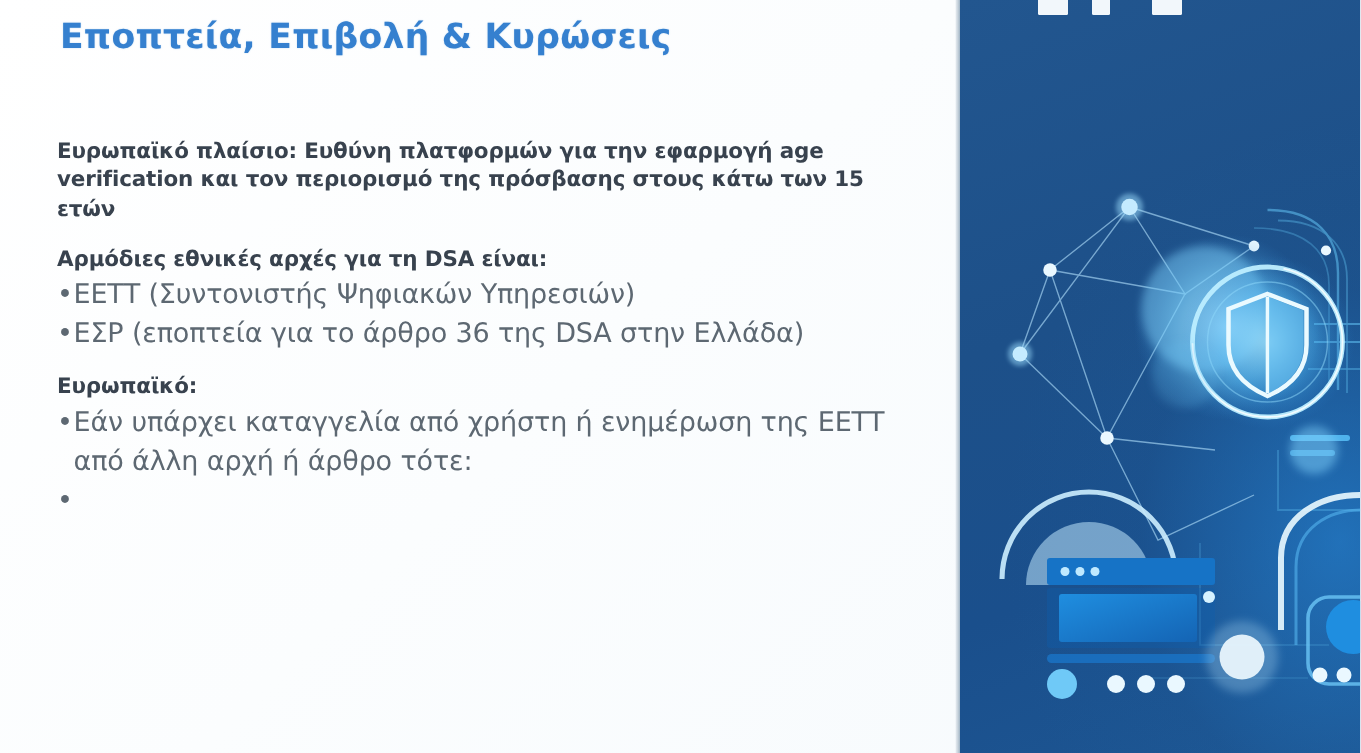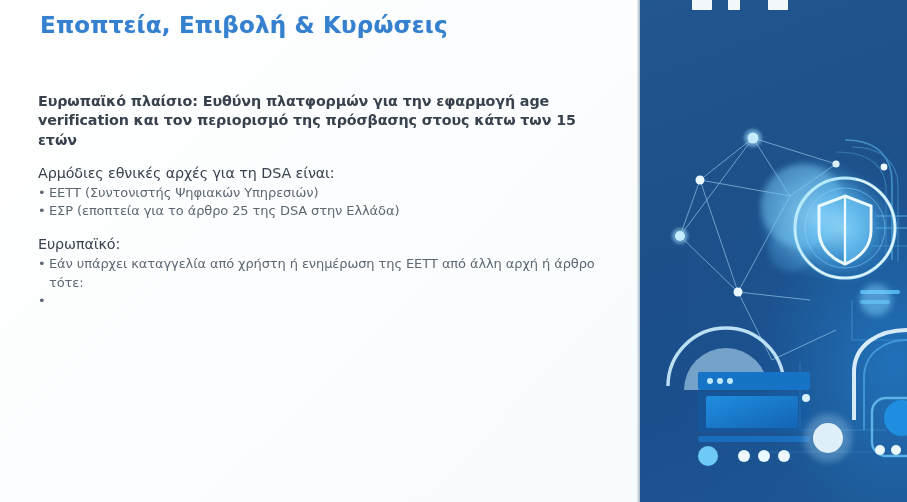--- a/index.html
+++ b/index.html
@@ -61,33 +61,33 @@
     letter-spacing: -0.1px;
   }
   .para {
     font-size: 14.3px;
     color: #5d6872;
     line-height: 1.43;
     letter-spacing: -0.1px;
   }
   .head {
     font-size: 14.3px;
-    font-weight: normal;
+    font-weight: bold;
     color: #38424e;
     line-height: 1.4;
     margin-bottom: 1px;
     letter-spacing: -0.1px;
   }
   ul.items {
     list-style: none;
     margin: 0;
     padding: 0;
   }
   ul.items li {
-    font-size: 13px;
+    font-size: 18px;
     color: #5d6872;
     line-height: 1.43;
     letter-spacing: -0.1px;
     padding-left: 11px;
     position: relative;
   }
   ul.items li::before {
     content: "\2022";
     position: absolute;
     left: 0;
@@ -151,21 +151,21 @@
     <div id="body-blocks">
 
       <div class="block">
         <div class="lead">Ευρωπαϊκό πλαίσιο:  Ευθύνη πλατφορμών για την εφαρμογή age verification και τον περιορισμό της πρόσβασης στους κάτω των 15 ετών</div>
       </div>
 
       <div class="block">
         <div class="head">Αρμόδιες εθνικές αρχές για τη DSA είναι:</div>
         <ul class="items">
           <li>ΕΕΤΤ (Συντονιστής Ψηφιακών Υπηρεσιών)</li>
-          <li>ΕΣΡ (εποπτεία για το άρθρο 25 της DSA στην Ελλάδα)</li>
+          <li>ΕΣΡ (εποπτεία για το άρθρο 36 της DSA στην Ελλάδα)</li>
         </ul>
       </div>
 
       <div class="block">
         <div class="head">Ευρωπαϊκό:</div>
         <ul class="items">
           <li class="hang">Εάν υπάρχει καταγγελία από χρήστη ή ενημέρωση της ΕΕΤΤ από άλλη αρχή ή άρθρο τότε:</li>
           <li class="proc-gap" style="list-style:none;padding:0;"></li>
         </ul>
       </div>

